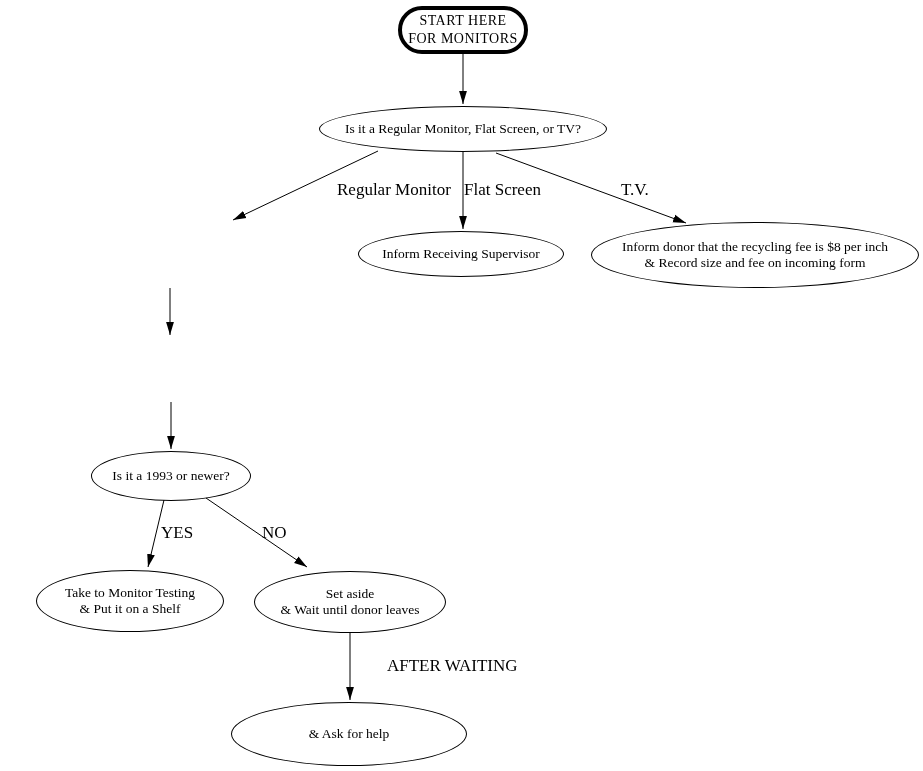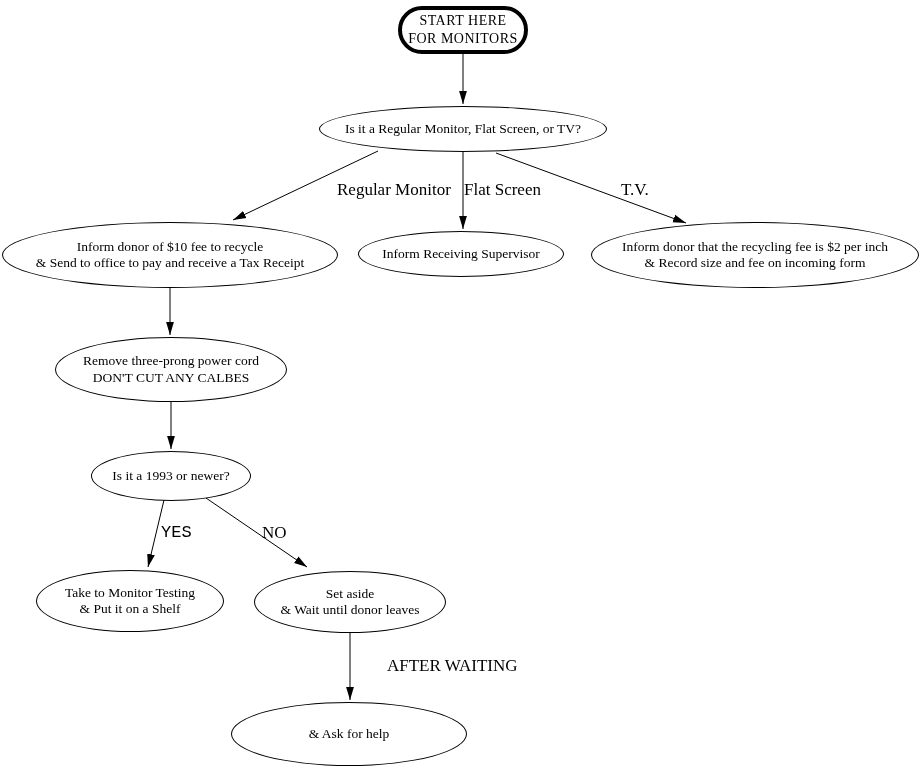--- a/index.html
+++ b/index.html
@@ -71,38 +71,30 @@
 
   <div class="node startbox" style="left:398px; top:6px; width:130px; height:48px;">
     <span>START HERE</span>
     <span>FOR MONITORS</span>
   </div>
 
   <div class="node ellipse" style="left:319px; top:106px; width:288px; height:46px;justify-content:center;">
     <span>Is it a Regular Monitor, Flat Screen, or TV?</span>
   </div>
 
-  <div class="node ellipse" style="left:2px; top:222px; width:336px; height:66px;">
-    <span>Inform donor of $10 fee to recycle</span>
-    <span>&amp; Send to office to pay and receive a Tax Receipt</span>
-  </div>
 
   <div class="node ellipse" style="left:358px; top:231px; width:206px; height:46px;">
     <span>Inform Receiving Supervisor</span>
   </div>
 
   <div class="node ellipse" style="left:591px; top:222px; width:328px; height:66px;">
-    <span>Inform donor that the recycling fee is $2 per inch</span>
+    <span>Inform donor that the recycling fee is $8 per inch</span>
     <span>&amp; Record size and fee on incoming form</span>
   </div>
 
-  <div class="node ellipse" style="left:55px; top:337px; width:232px; height:65px;">
-    <span>Remove three-prong power cord</span>
-    <span>DON'T CUT ANY CALBES</span>
-  </div>
 
   <div class="node ellipse" style="left:91px; top:451px; width:160px; height:50px;">
     <span>Is it a 1993 or newer?</span>
   </div>
 
   <div class="node ellipse" style="left:36px; top:570px; width:188px; height:62px;">
     <span>Take to Monitor Testing</span>
     <span>&amp; Put it on a Shelf</span>
   </div>
 
@@ -111,17 +103,17 @@
     <span>&amp; Wait until donor leaves</span>
   </div>
 
   <div class="node ellipse" style="left:231px; top:702px; width:236px; height:64px;">
     <span>&amp; Ask for help</span>
   </div>
 
   <div class="edge-label" style="left:337px; top:181px;">Regular Monitor</div>
   <div class="edge-label" style="left:464px; top:181px;">Flat Screen</div>
   <div class="edge-label" style="left:621px; top:181px;">T.V.</div>
-  <div class="edge-label" style="left:161px; top:524px;font-family:Liberation Mono, monospace;">YES</div>
+  <div class="edge-label" style="left:161px; top:524px;">YES</div>
   <div class="edge-label" style="left:262px; top:524px;">NO</div>
   <div class="edge-label" style="left:350px; top:657px;margin-left:37px;">AFTER WAITING</div>
 
 </div>
 
 </body></html>

